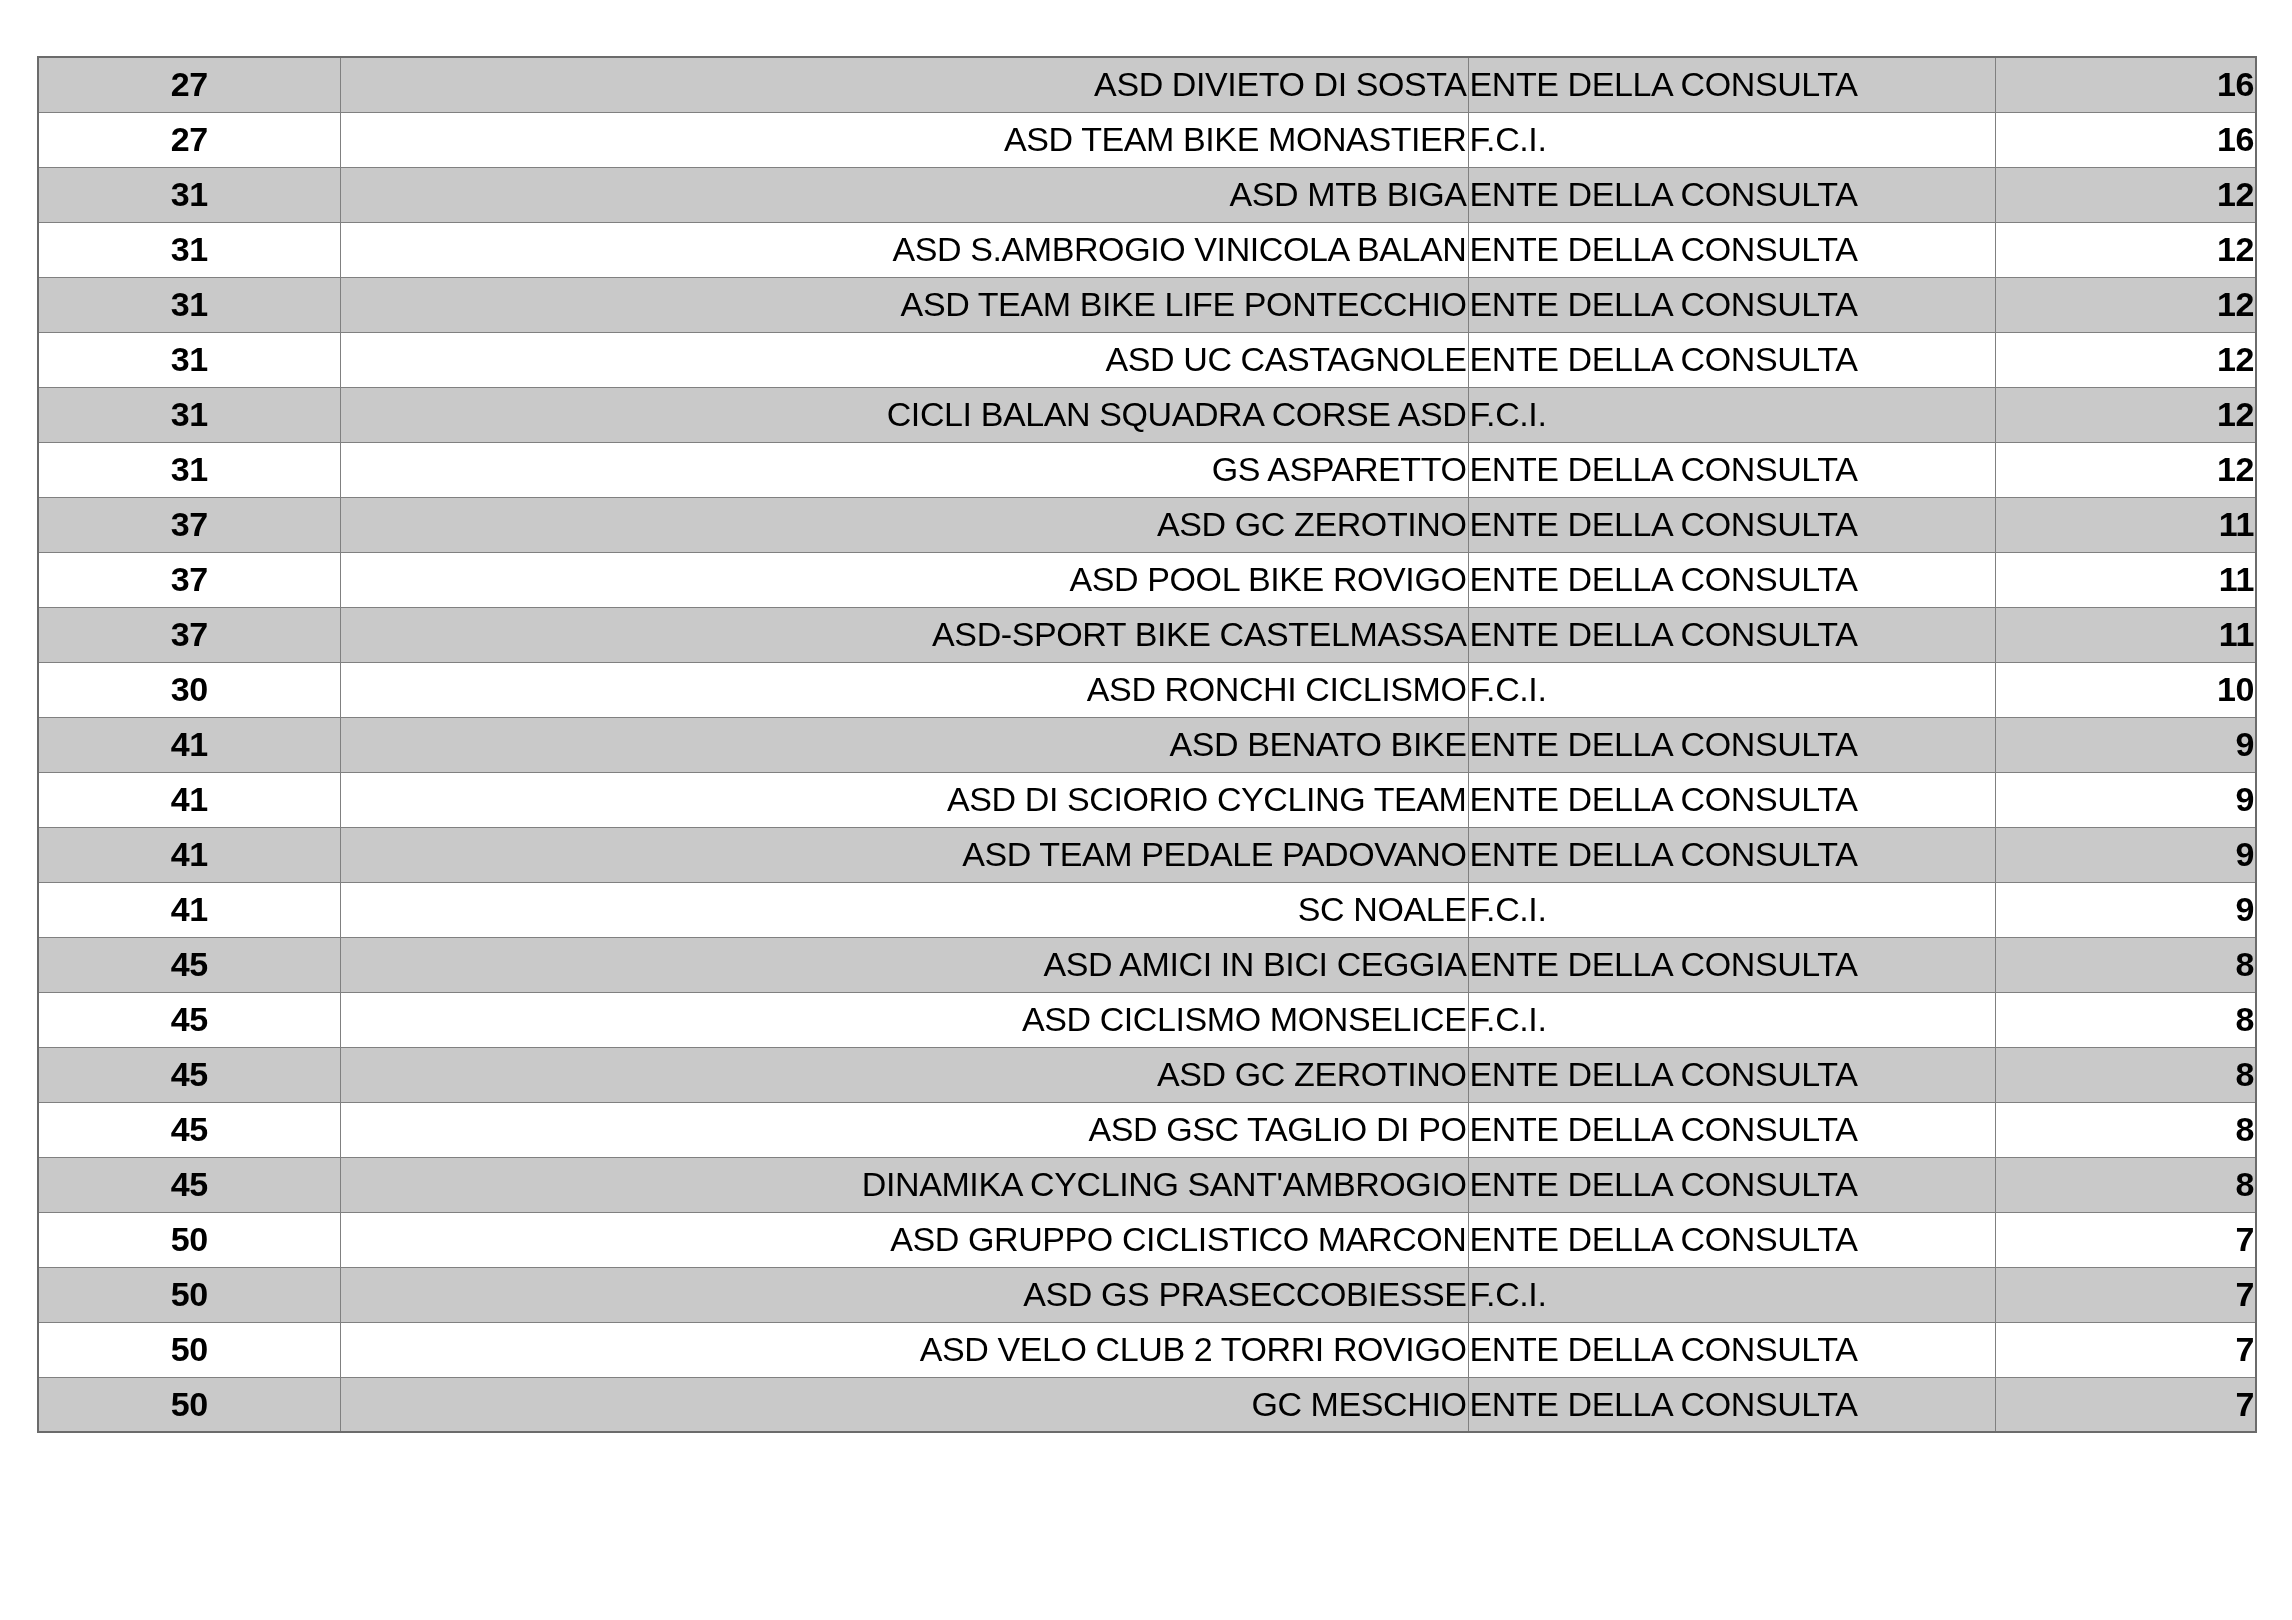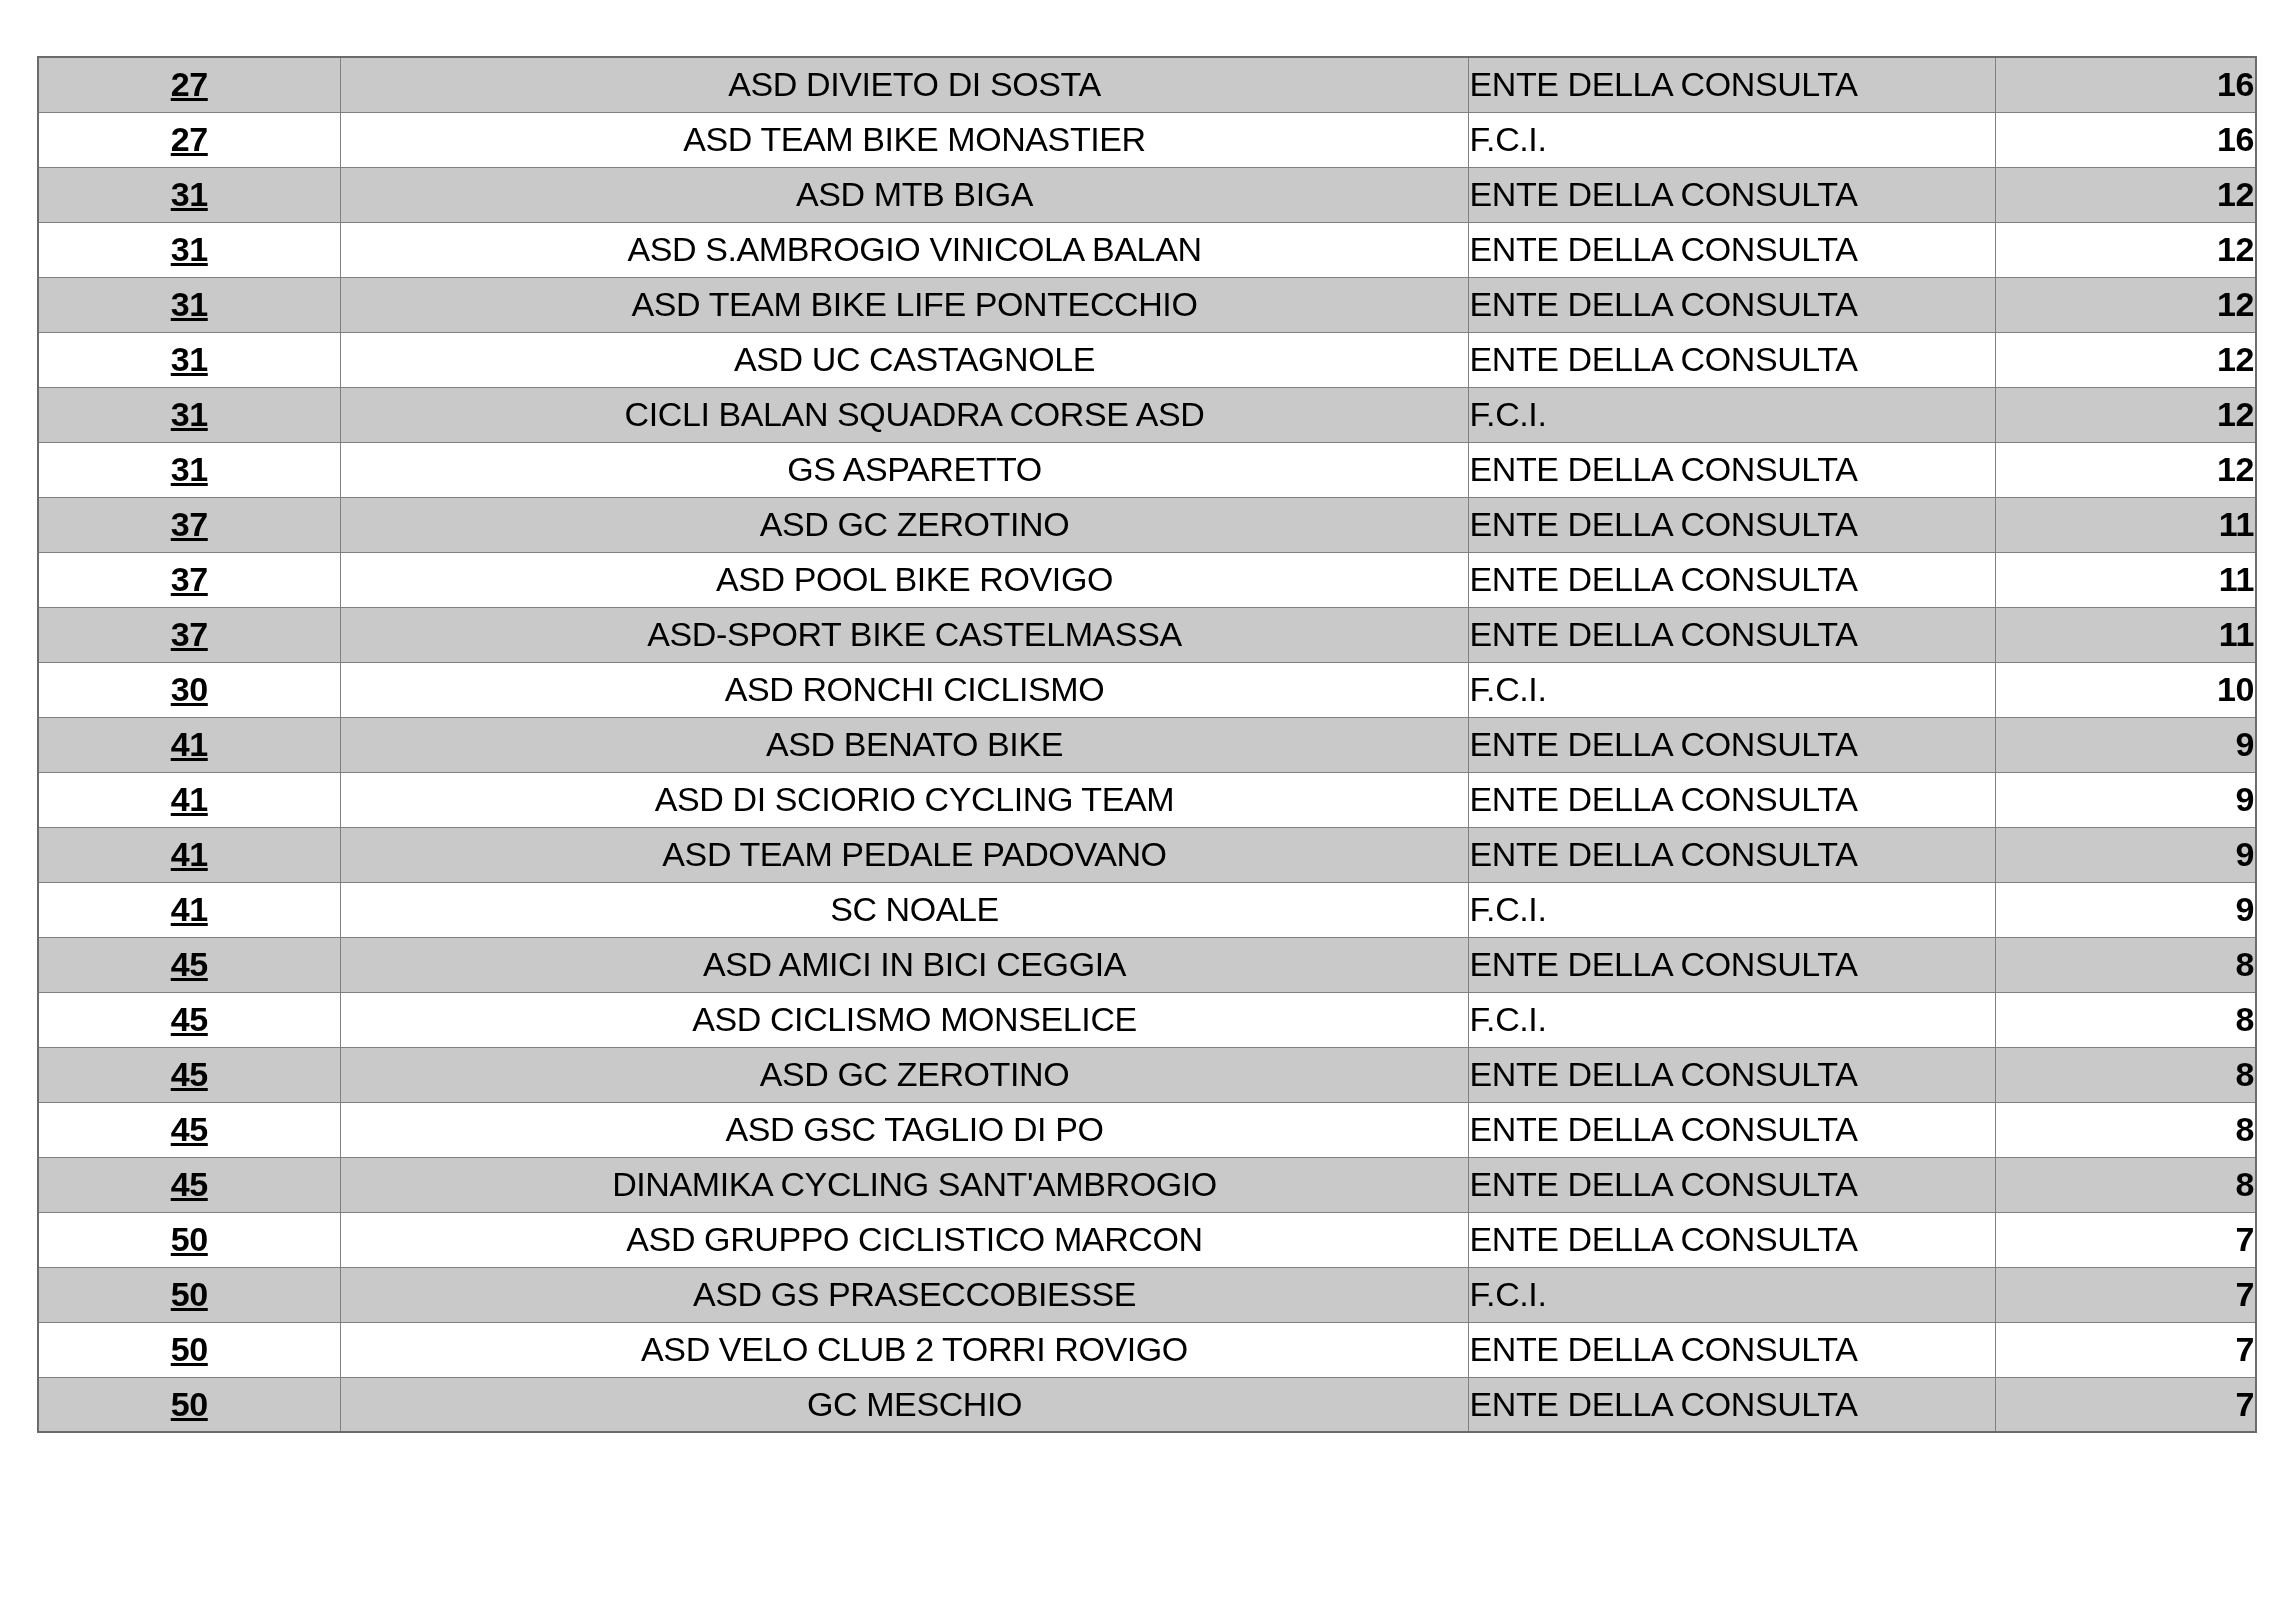--- a/index.html
+++ b/index.html
@@ -38,24 +38,23 @@
   }
   table.standings tr:nth-child(odd) td {
     background: var(--stripe, #c9c9c9);
   }
   table.standings tr:nth-child(even) td {
     background: var(--row-white, #ffffff);
   }
   td.rank {
     text-align: center;
     font-weight: 700;
-    text-decoration: underline;
   }
   td.team {
-    text-align: center;
+    text-align: right;
     padding-left: 22px;
   }
   td.affiliation {
     text-align: left;
     padding-left: 1px;
   }
   td.points {
     text-align: right;
     font-weight: 700;
     color: var(--points, #ff0000);

